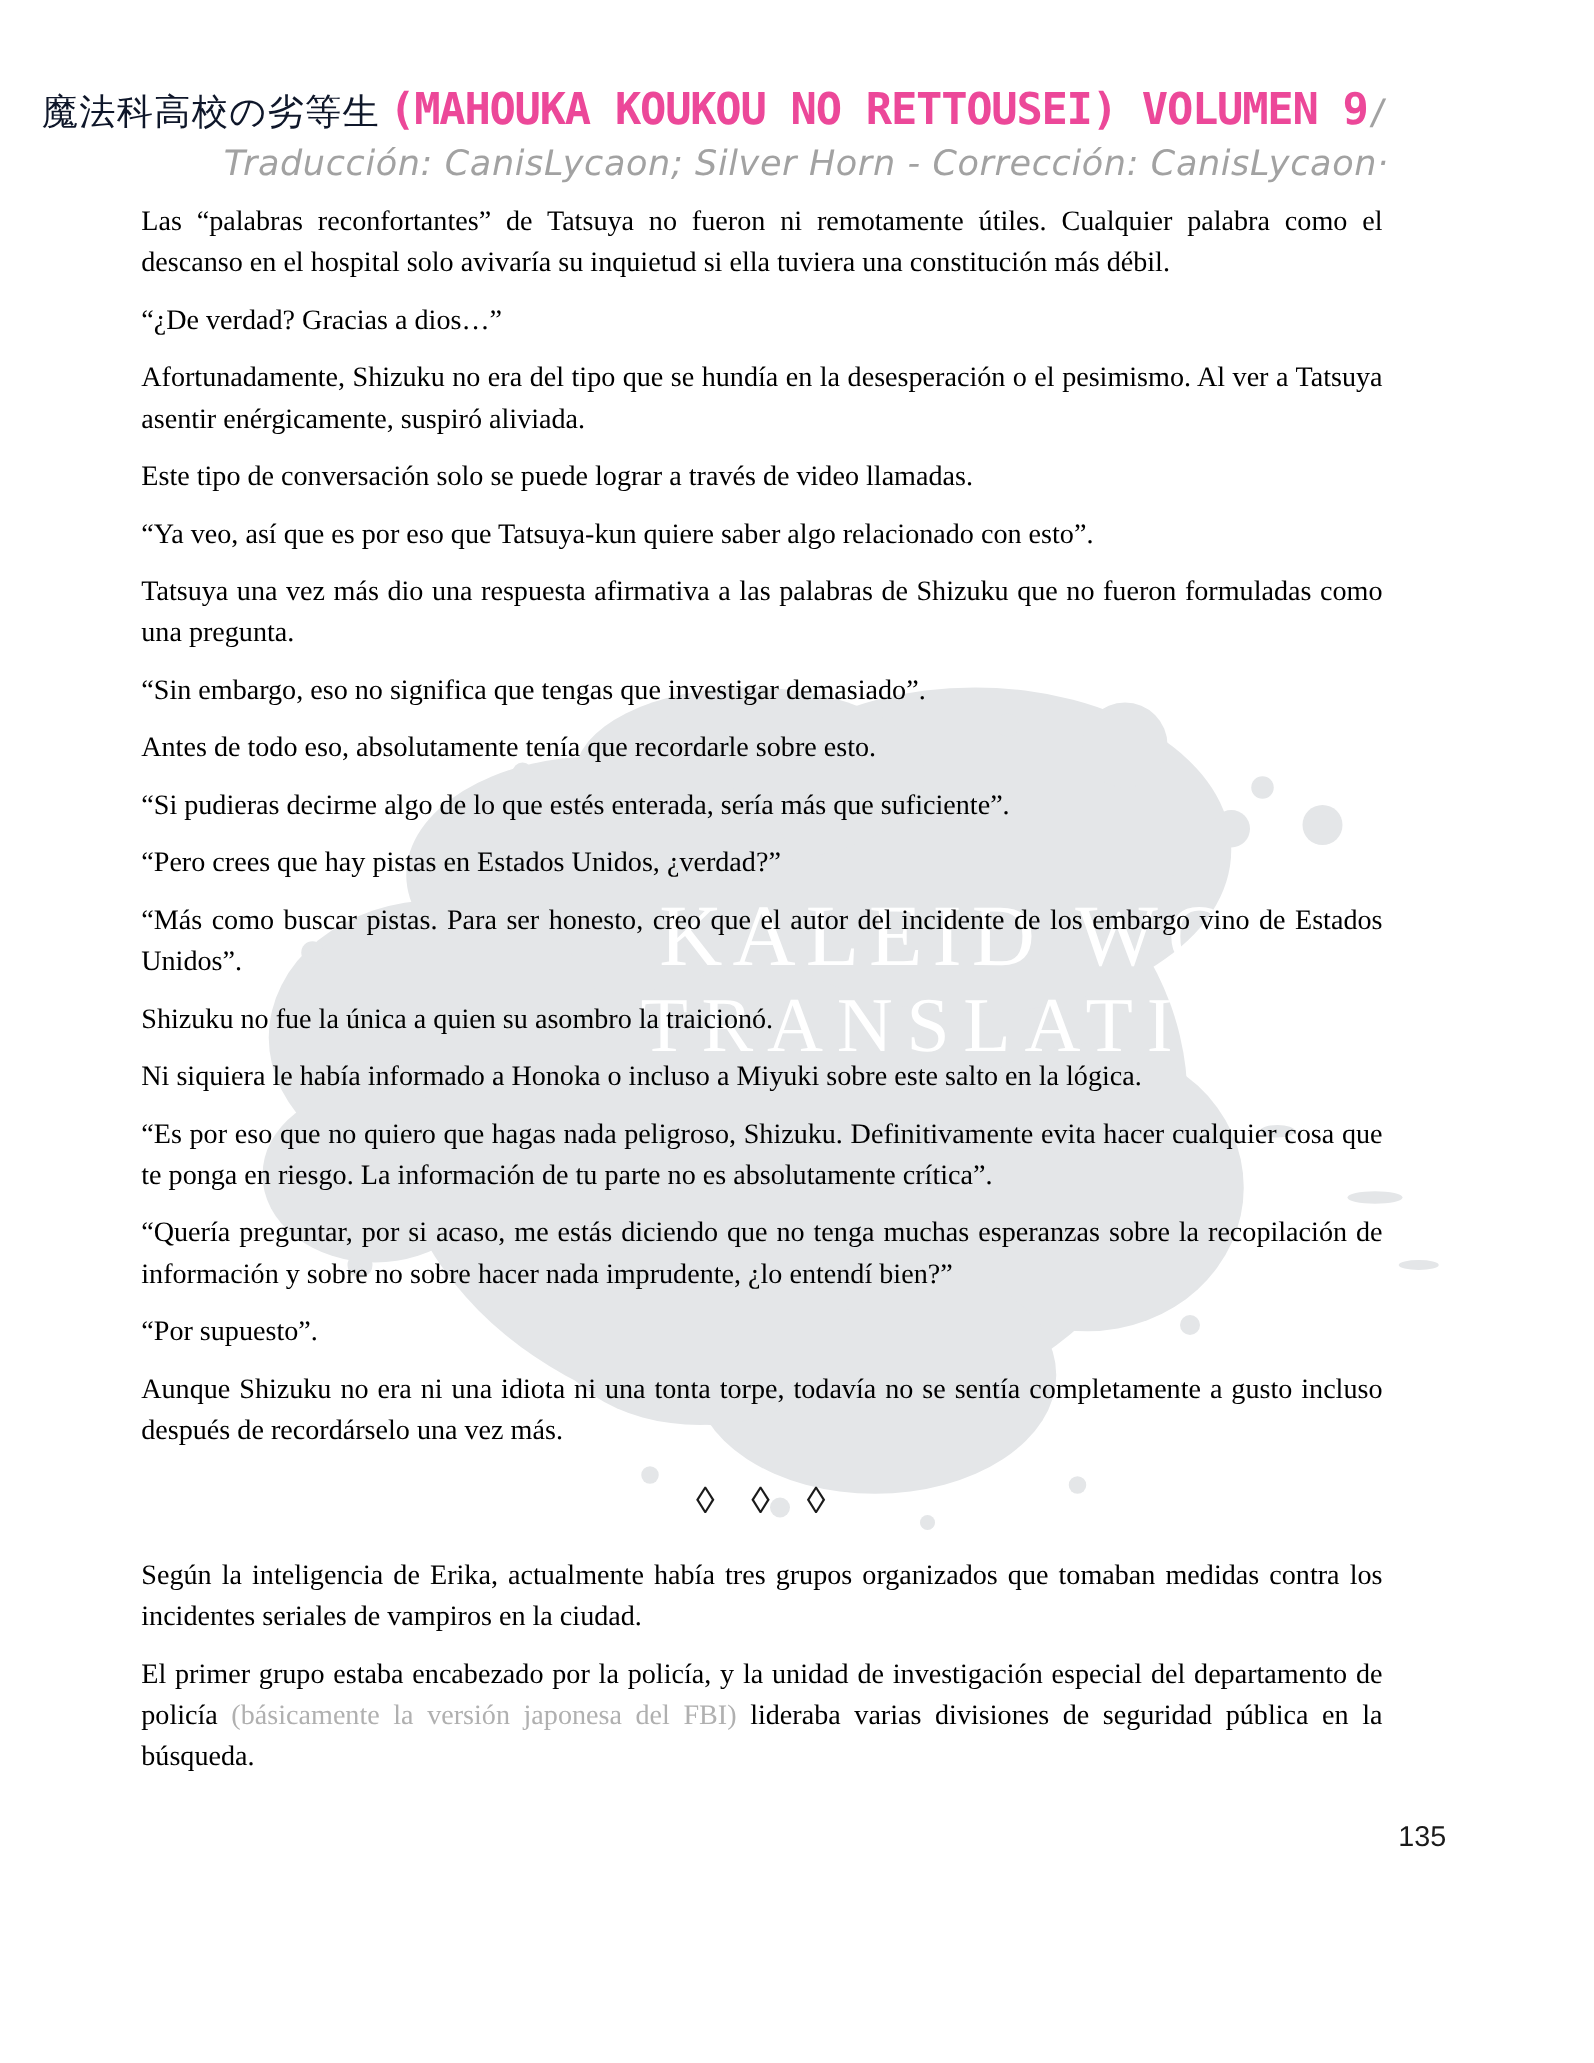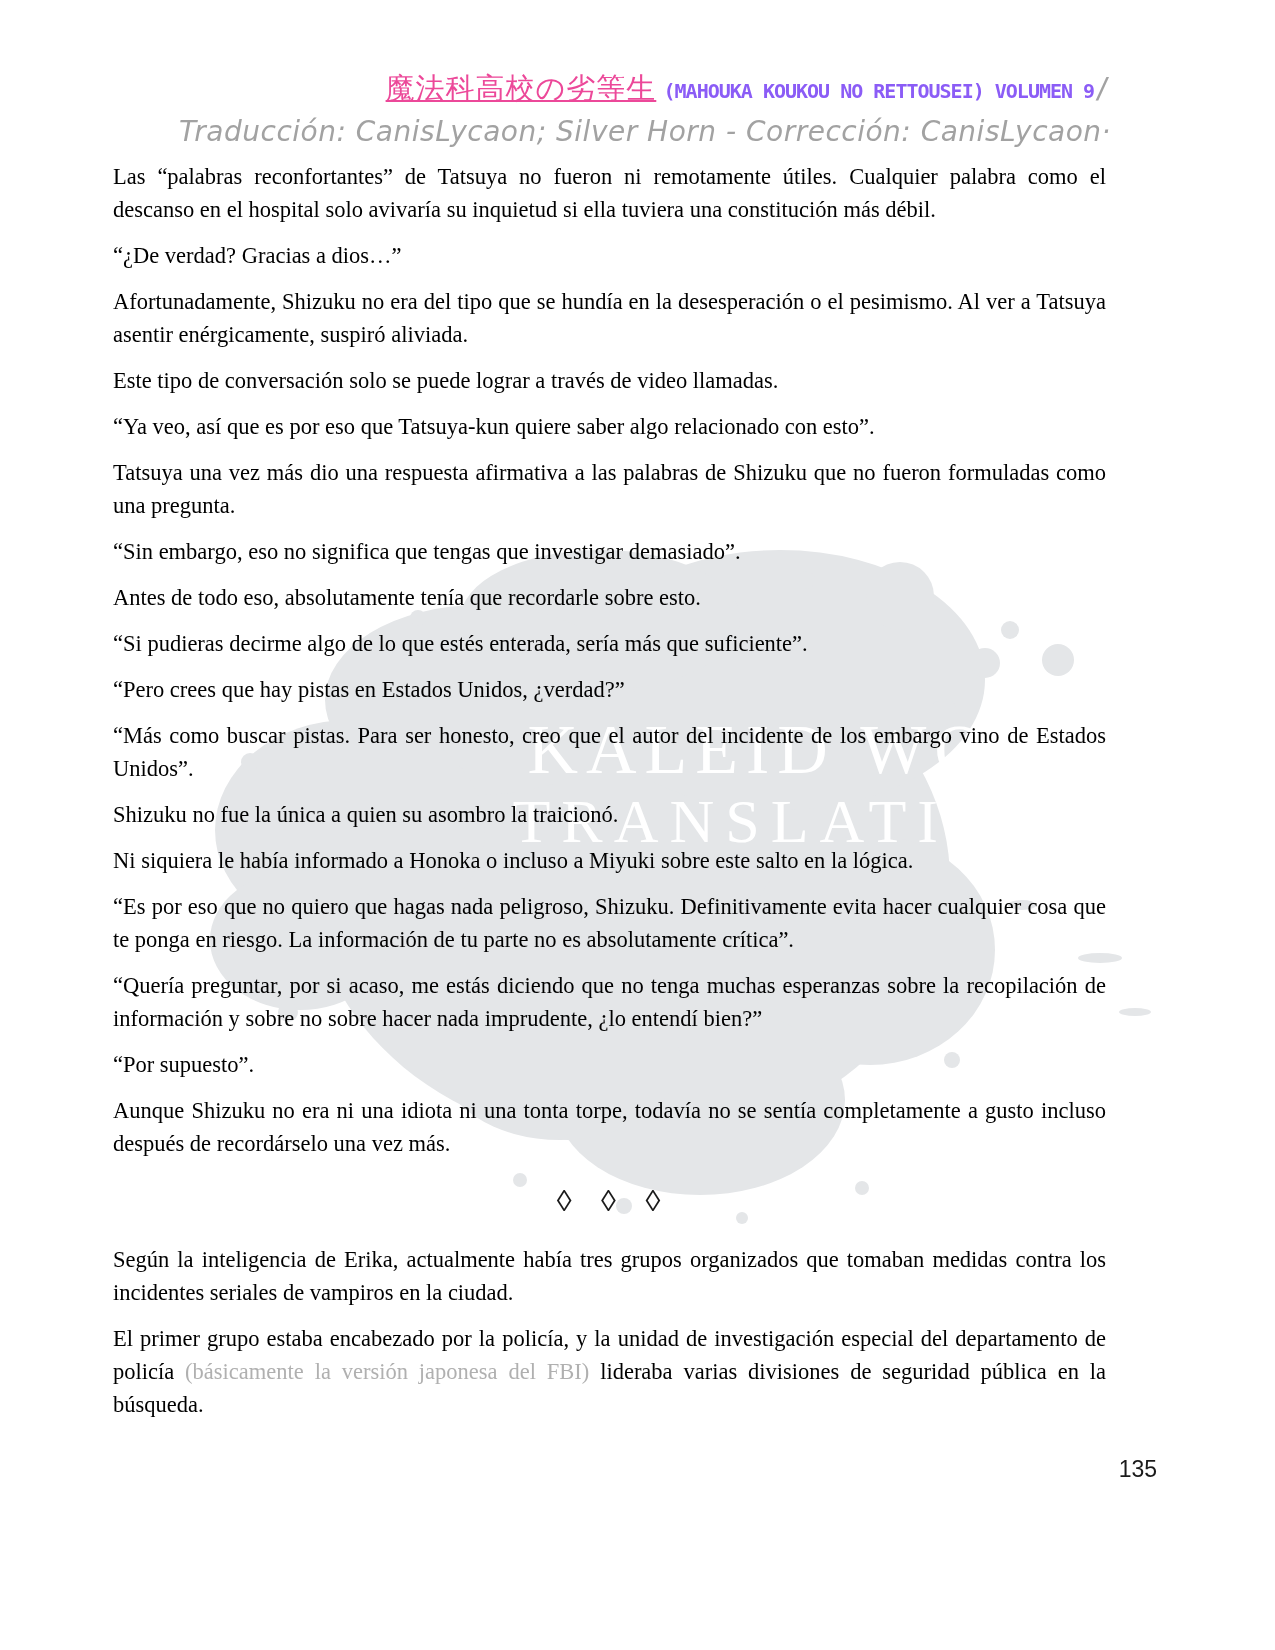--- a/index.html
+++ b/index.html
@@ -27,26 +27,26 @@
 
   
   .page-header{
     position:absolute;top:68px;right:164px;z-index:2;
     text-align:right;color:#a4a4a4;
     white-space:nowrap;
   }
   .header-line1{font-size:29px;line-height:40px;}
   .title-jp{
     font-family:"Liberation Serif", serif;
-    color:#ec4899;letter-spacing:1px;text-decoration:underline;
+    color:#0f172a;letter-spacing:1px;
   }
   .title-latin{
     font-family:"DejaVu Sans Mono", monospace;
-    font-weight:bold;font-size:20px;letter-spacing:-1px;
-    color:#8b5cf6;
+    font-weight:bold;font-size:35px;letter-spacing:-1px;
+    color:#ec4899;
   }
   .title-slash{
     font-family:"DejaVu Sans Mono", monospace;
     font-weight:400;font-size:28px;color:#a2a2a2;
   }
   .header-credits{
     margin-top:4px;
     font-family:"DejaVu Sans", sans-serif;
     font-style:italic;font-size:28px;letter-spacing:0.5px;
     color:#a2a2a2;

